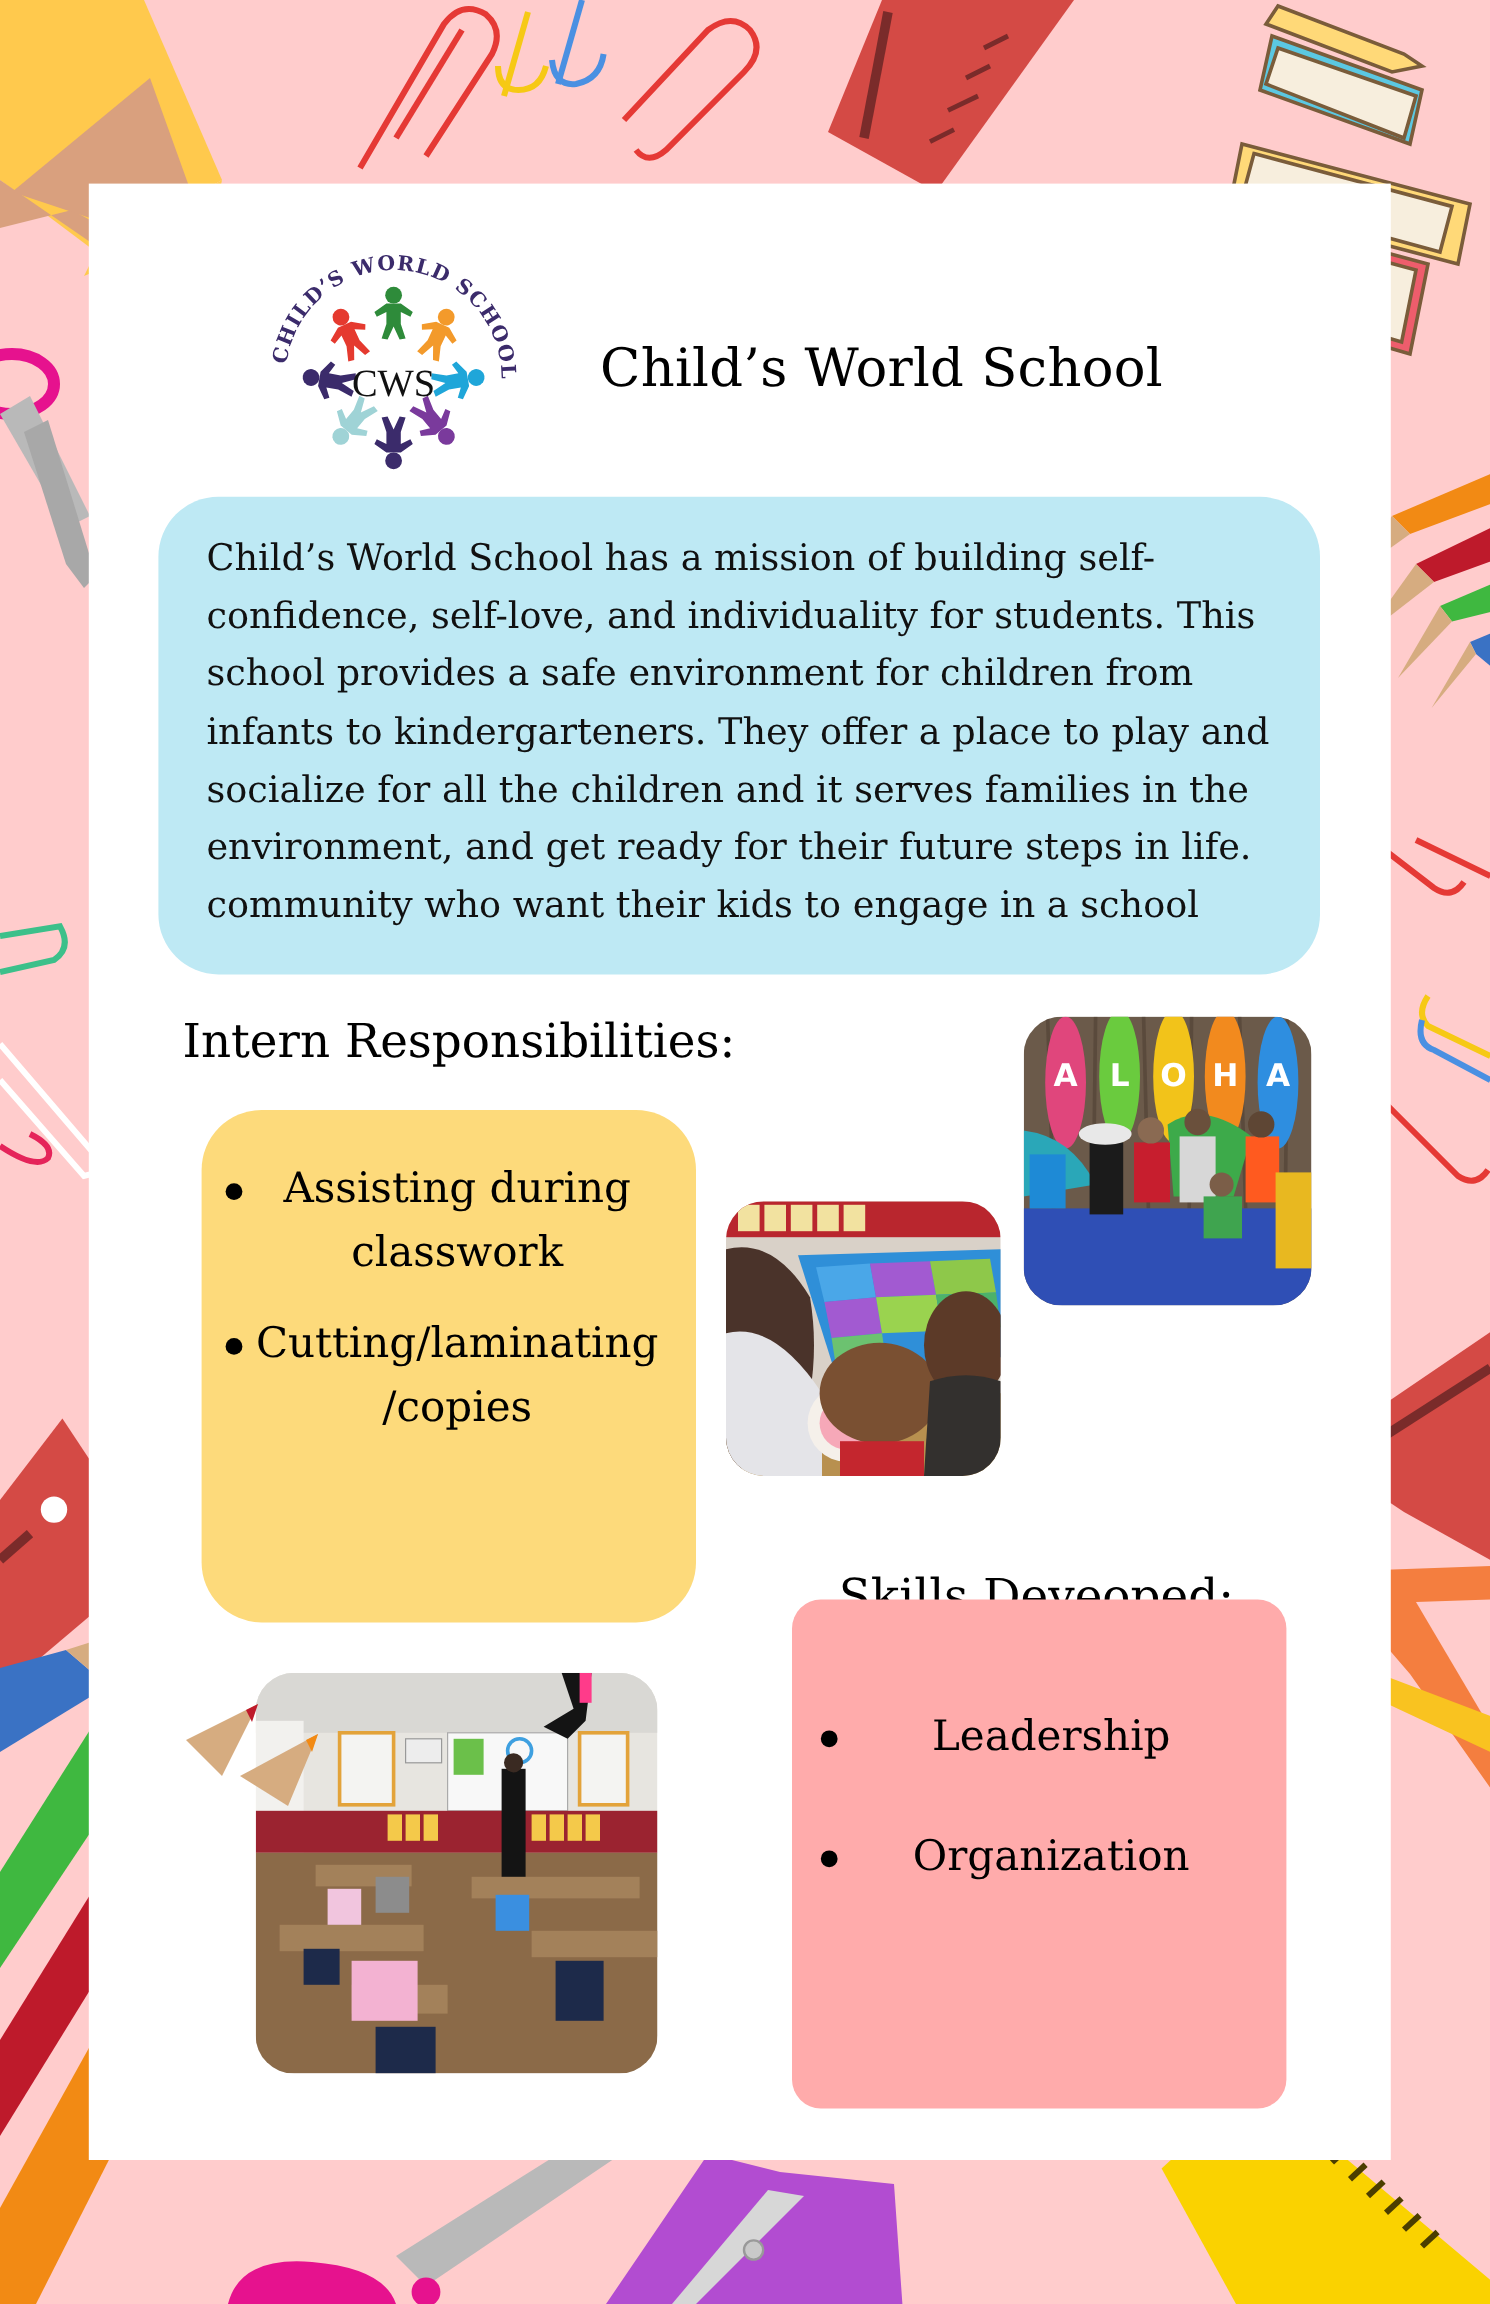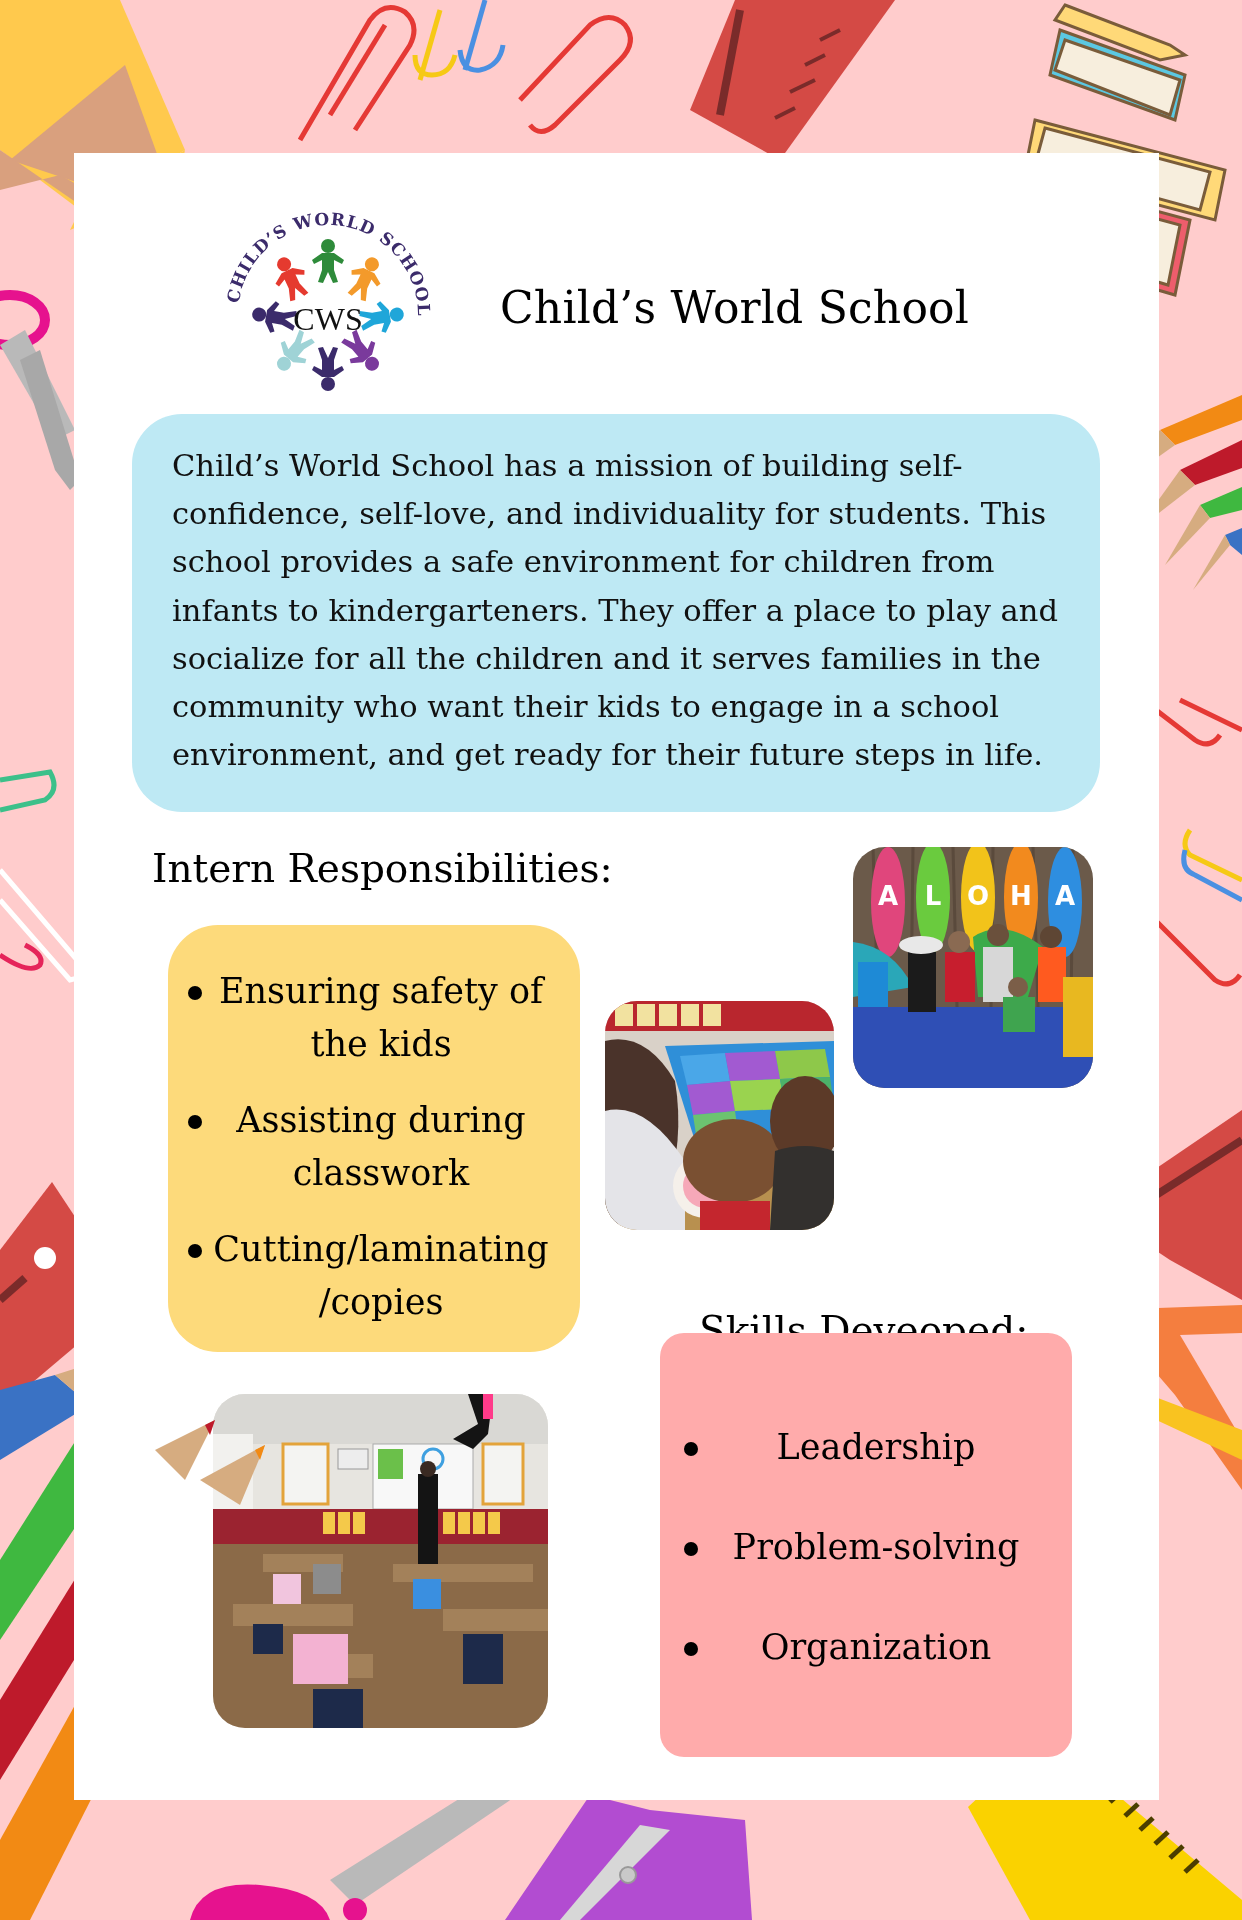--- a/index.html
+++ b/index.html
@@ -189,30 +189,26 @@
 </div>
 
 <div class="title">Child’s World School</div>
 
 <div class="mission">
   <p>Child’s World School has a mission of building self-</p>
   <p>confidence, self-love, and individuality for students. This</p>
   <p>school provides a safe environment for children from</p>
   <p>infants to kindergarteners. They offer a place to play and</p>
   <p>socialize for all the children and it serves families in the</p>
+  <p>environment, and get ready for their future steps in life.</p>
   <p>community who want their kids to engage in a school</p>
-  <p>environment, and get ready for their future steps in life.</p>
 </div>
 
 <div class="h2" style="left:152px; top:846px;">Intern Responsibilities:</div>
 <div class="resp">
-  <div class="li">
-    <span class="bullet"></span>
-    <span class="txt">Ensuring safety of the kids</span>
-  </div>
   <div class="li">
     <span class="bullet"></span>
     <span class="txt">Assisting during classwork</span>
   </div>
   <div class="li">
     <span class="bullet"></span>
     <span class="txt">Cutting/laminating /copies</span>
   </div>
 </div>
 
@@ -343,19 +339,15 @@
 </div>
 
 <div class="h2" style="left:699px; top:1308px;text-align:center;">Skills Deveoped:</div>
 <div class="skills">
   <div class="li">
     <span class="bullet"></span>
     <span class="txt">Leadership</span>
   </div>
   <div class="li">
     <span class="bullet"></span>
-    <span class="txt">Problem-solving</span>
-  </div>
-  <div class="li">
-    <span class="bullet"></span>
     <span class="txt">Organization</span>
   </div>
 </div>
 
 </body></html>

